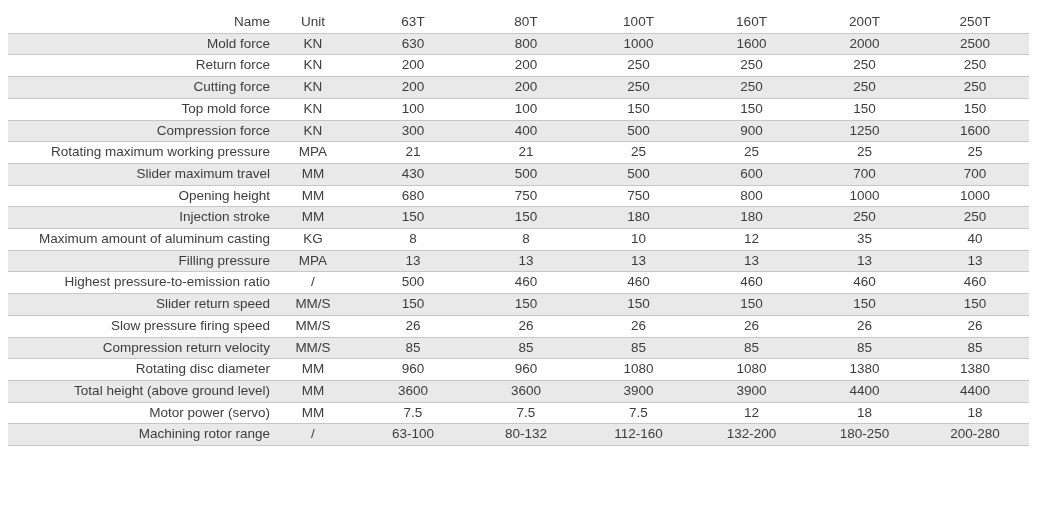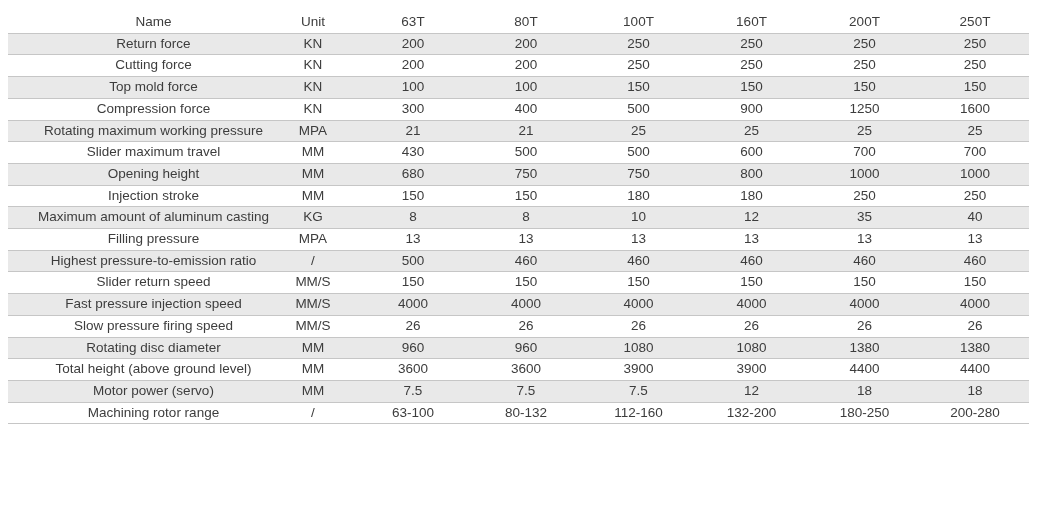--- a/index.html
+++ b/index.html
@@ -26,21 +26,21 @@
     font-size: 13.5px;
     color: #3d3d3d;
     padding: 0;
     height: 20.7px;
     line-height: 20.7px;
     text-align: center;
     white-space: nowrap;
     border-bottom: 1px solid #c6c6c6;
   }
   .spec-table .name-col {
-    text-align: center;
+    text-align: right;
     padding-left: 29px;
   }
   .spec-table tbody tr:nth-child(odd) td {
     background: #e9e9e9;
   }
 </style>
 </head>
 <body>
 
 <table class="spec-table">
@@ -61,20 +61,30 @@
         <th>63T</th>
         <th>80T</th>
         <th>100T</th>
         <th>160T</th>
         <th>200T</th>
         <th>250T</th>
       </tr>
   </thead>
   <tbody>
       <tr>
+        <td class="name-col">Mold force</td>
+        <td>KN</td>
+        <td>630</td>
+        <td>800</td>
+        <td>1000</td>
+        <td>1600</td>
+        <td>2000</td>
+        <td>2500</td>
+      </tr>
+      <tr>
         <td class="name-col">Return force</td>
         <td>KN</td>
         <td>200</td>
         <td>200</td>
         <td>250</td>
         <td>250</td>
         <td>250</td>
         <td>250</td>
       </tr>
       <tr>
@@ -181,38 +191,38 @@
         <td class="name-col">Slider return speed</td>
         <td>MM/S</td>
         <td>150</td>
         <td>150</td>
         <td>150</td>
         <td>150</td>
         <td>150</td>
         <td>150</td>
       </tr>
       <tr>
-        <td class="name-col">Fast pressure injection speed</td>
-        <td>MM/S</td>
-        <td>4000</td>
-        <td>4000</td>
-        <td>4000</td>
-        <td>4000</td>
-        <td>4000</td>
-        <td>4000</td>
-      </tr>
-      <tr>
         <td class="name-col">Slow pressure firing speed</td>
         <td>MM/S</td>
         <td>26</td>
         <td>26</td>
         <td>26</td>
         <td>26</td>
         <td>26</td>
         <td>26</td>
+      </tr>
+      <tr>
+        <td class="name-col">Compression return velocity</td>
+        <td>MM/S</td>
+        <td>85</td>
+        <td>85</td>
+        <td>85</td>
+        <td>85</td>
+        <td>85</td>
+        <td>85</td>
       </tr>
       <tr>
         <td class="name-col">Rotating disc diameter</td>
         <td>MM</td>
         <td>960</td>
         <td>960</td>
         <td>1080</td>
         <td>1080</td>
         <td>1380</td>
         <td>1380</td>

